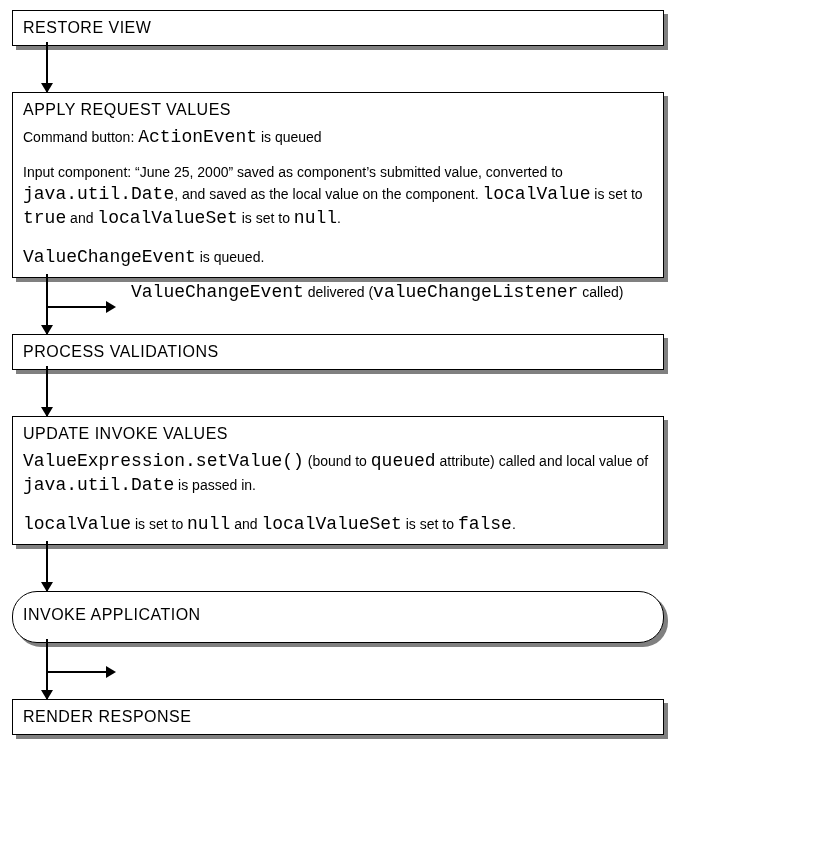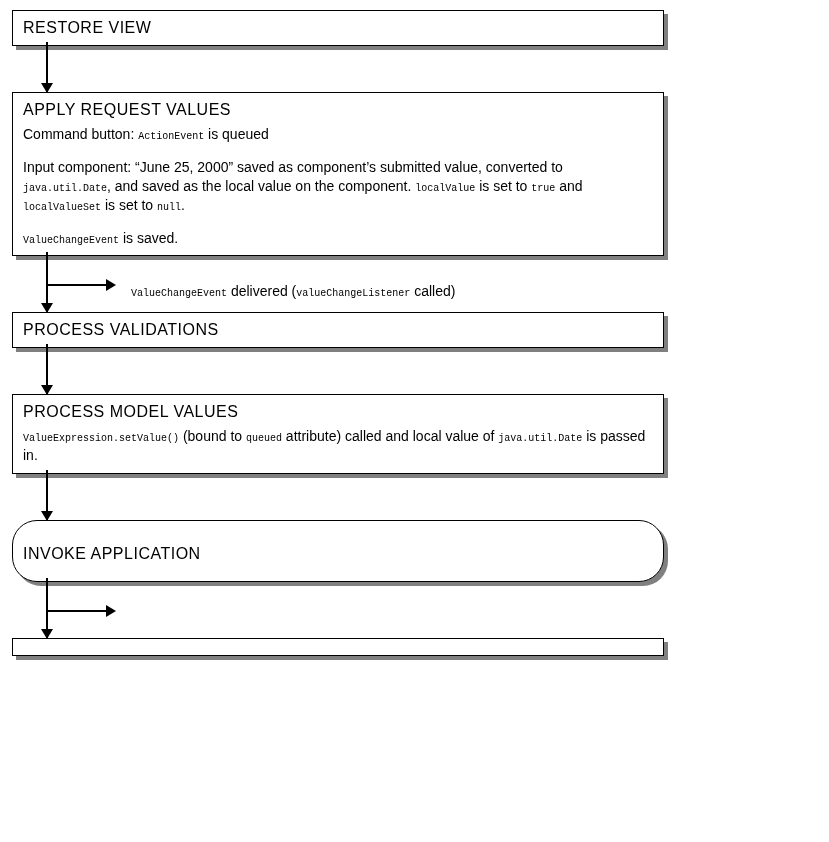--- a/index.html
+++ b/index.html
@@ -25,21 +25,21 @@
     font-size: 16px;
     letter-spacing: 0.5px;
   }
   .box p {
     margin: 6px 0 0 0;
     line-height: 1.35;
   }
   .box p.gap { margin-top: 14px; }
   code, .mono {
     font-family: "Courier New", Courier, monospace;
-    font-size: 10px;
+    font-size: 18px;
   }
   .connector {
     position: relative;
     height: 46px;
     margin-left: 34px;
   }
   .connector .vline {
     position: absolute;
     left: 0;
     top: -4px;
@@ -76,21 +76,21 @@
   .connector .side-label {
     position: absolute;
     left: 85px;
     top: 14px;
     white-space: nowrap;
     font-size: 14px;
   }
   .connector.tall { height: 56px; }
   .connector.tall .hline { top: 28px; }
   .connector.tall .arrowhead-right { top: 23px; }
-  .connector.tall .side-label { top: 27px; }
+  .connector.tall .side-label { top: 4px; }
 </style>
 </head>
 <body>
 
 <div class="box">
   <div class="title">RESTORE VIEW</div>
 </div>
 
 <div class="connector">
   <div class="vline"></div>
@@ -99,21 +99,21 @@
 
 <div class="box">
   <div class="title">APPLY REQUEST VALUES</div>
   <p>
     <span>Command button: </span><code>ActionEvent</code><span> is queued</span>
   </p>
   <p class="gap">
     <span>Input component: “June 25, 2000” saved as component’s submitted value, converted to </span><code>java.util.Date</code><span>, and saved as the local value on the component. </span><code>localValue</code><span> is set to </span><code>true</code><span> and </span><code>localValueSet</code><span> is set to </span><code>null</code><span>.</span>
   </p>
   <p class="gap">
-    <code>ValueChangeEvent</code><span> is saved.</span>
+    <code>ValueChangeEvent</code><span> is queued.</span>
   </p>
 </div>
 
 <div class="connector tall">
   <div class="vline"></div>
   <div class="arrowhead-down"></div>
   <div class="hline"></div>
   <div class="arrowhead-right"></div>
   <div class="side-label">
     <code>ValueChangeEvent</code><span> delivered (</span><code>valueChangeListener</code><span> called)</span>
@@ -123,36 +123,40 @@
 <div class="box">
   <div class="title">PROCESS VALIDATIONS</div>
 </div>
 
 <div class="connector">
   <div class="vline"></div>
   <div class="arrowhead-down"></div>
 </div>
 
 <div class="box">
-  <div class="title">PROCESS MODEL VALUES</div>
+  <div class="title">UPDATE INVOKE VALUES</div>
   <p>
     <code>ValueExpression.setValue()</code><span> (bound to </span><code>queued</code><span> attribute) called and local value of </span><code>java.util.Date</code><span> is passed in.</span>
+  </p>
+  <p class="gap">
+    <code>localValue</code><span> is set to </span><code>null</code><span> and </span><code>localValueSet</code><span> is set to </span><code>false</code><span>.</span>
   </p>
 </div>
 
 <div class="connector">
   <div class="vline"></div>
   <div class="arrowhead-down"></div>
 </div>
 
-<div class="box" style="padding-top:24px;padding-bottom:18px;border-radius:25px;">
+<div class="box" style="padding-top:14px;padding-bottom:18px;border-radius:25px;">
   <div class="title">INVOKE APPLICATION</div>
 </div>
 
 <div class="connector tall">
   <div class="vline"></div>
   <div class="arrowhead-down"></div>
   <div class="hline"></div>
   <div class="arrowhead-right"></div>
 </div>
 
 <div class="box">
+  <div class="title">RENDER RESPONSE</div>
 </div>
 
 </body></html>

